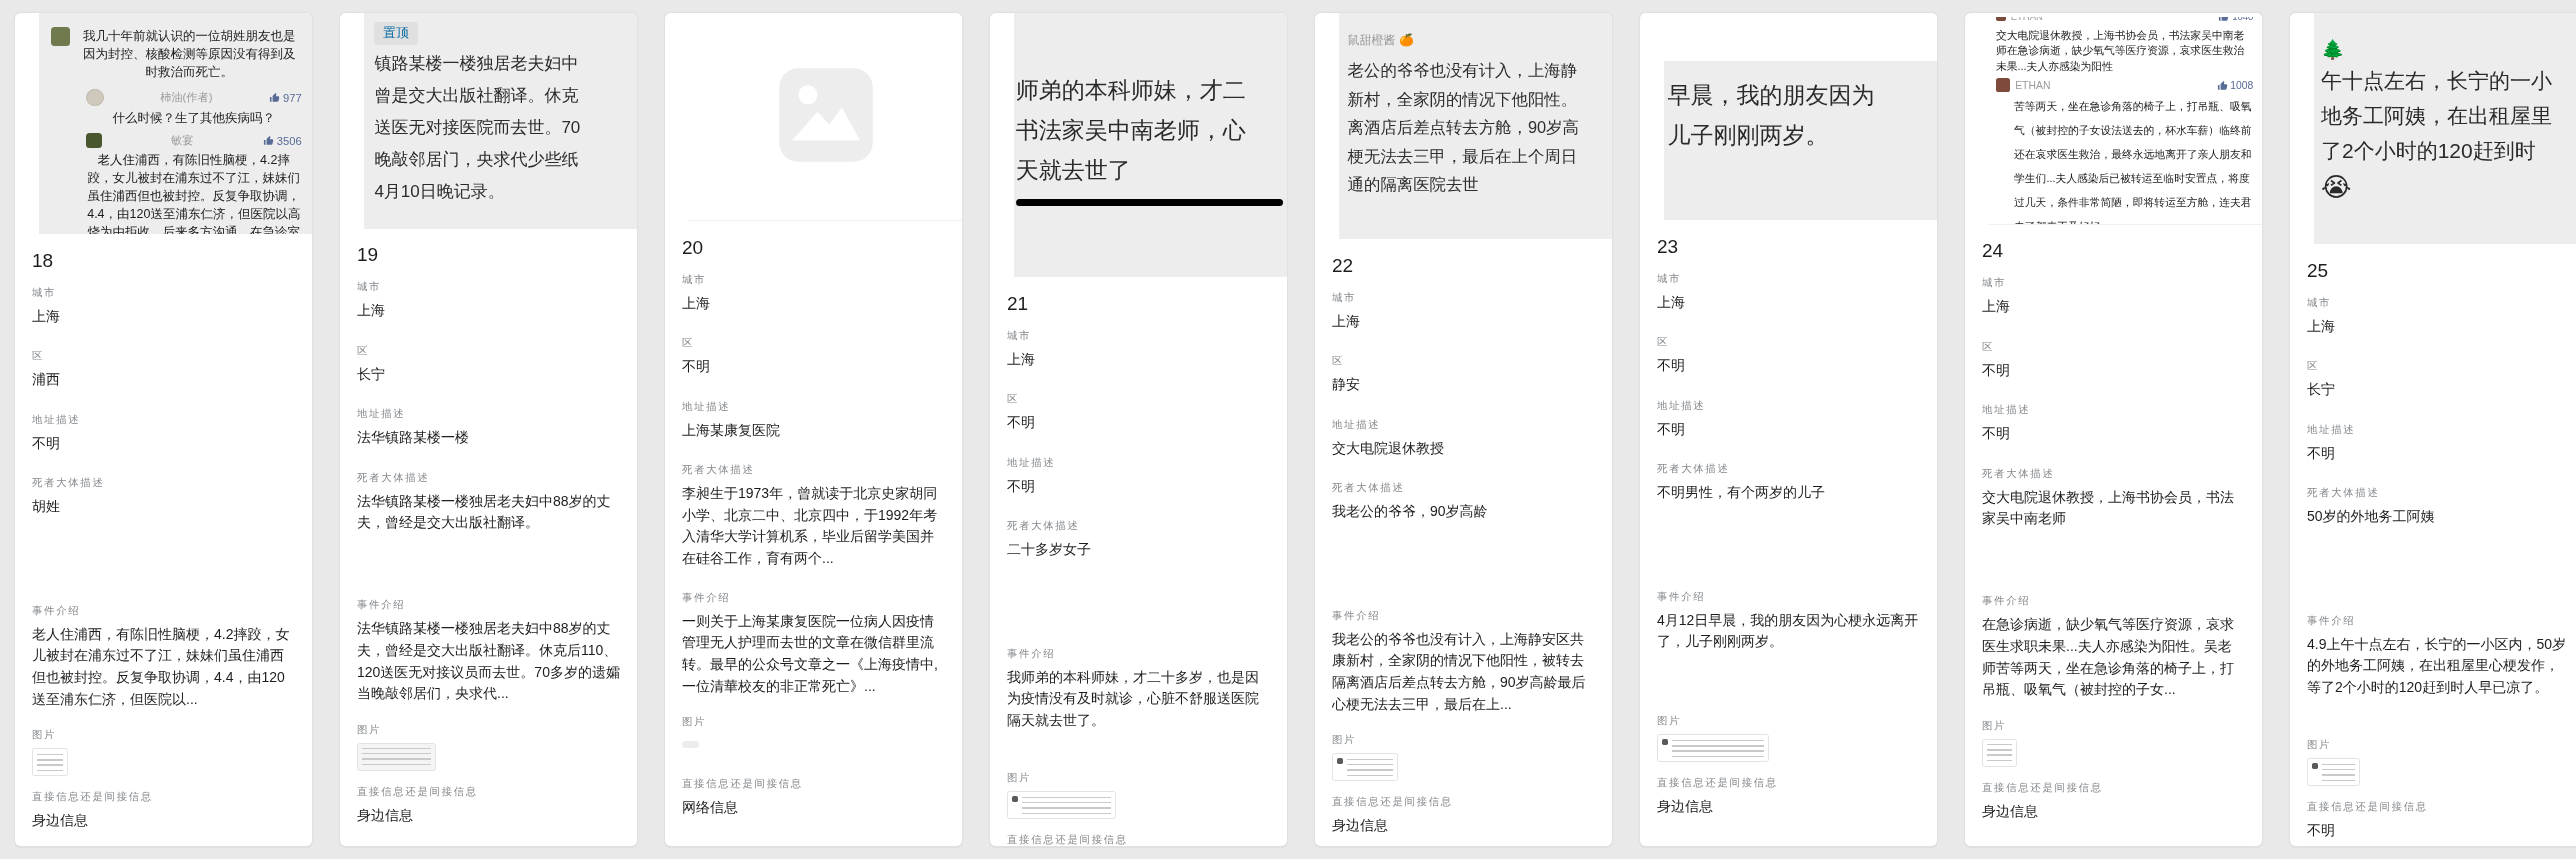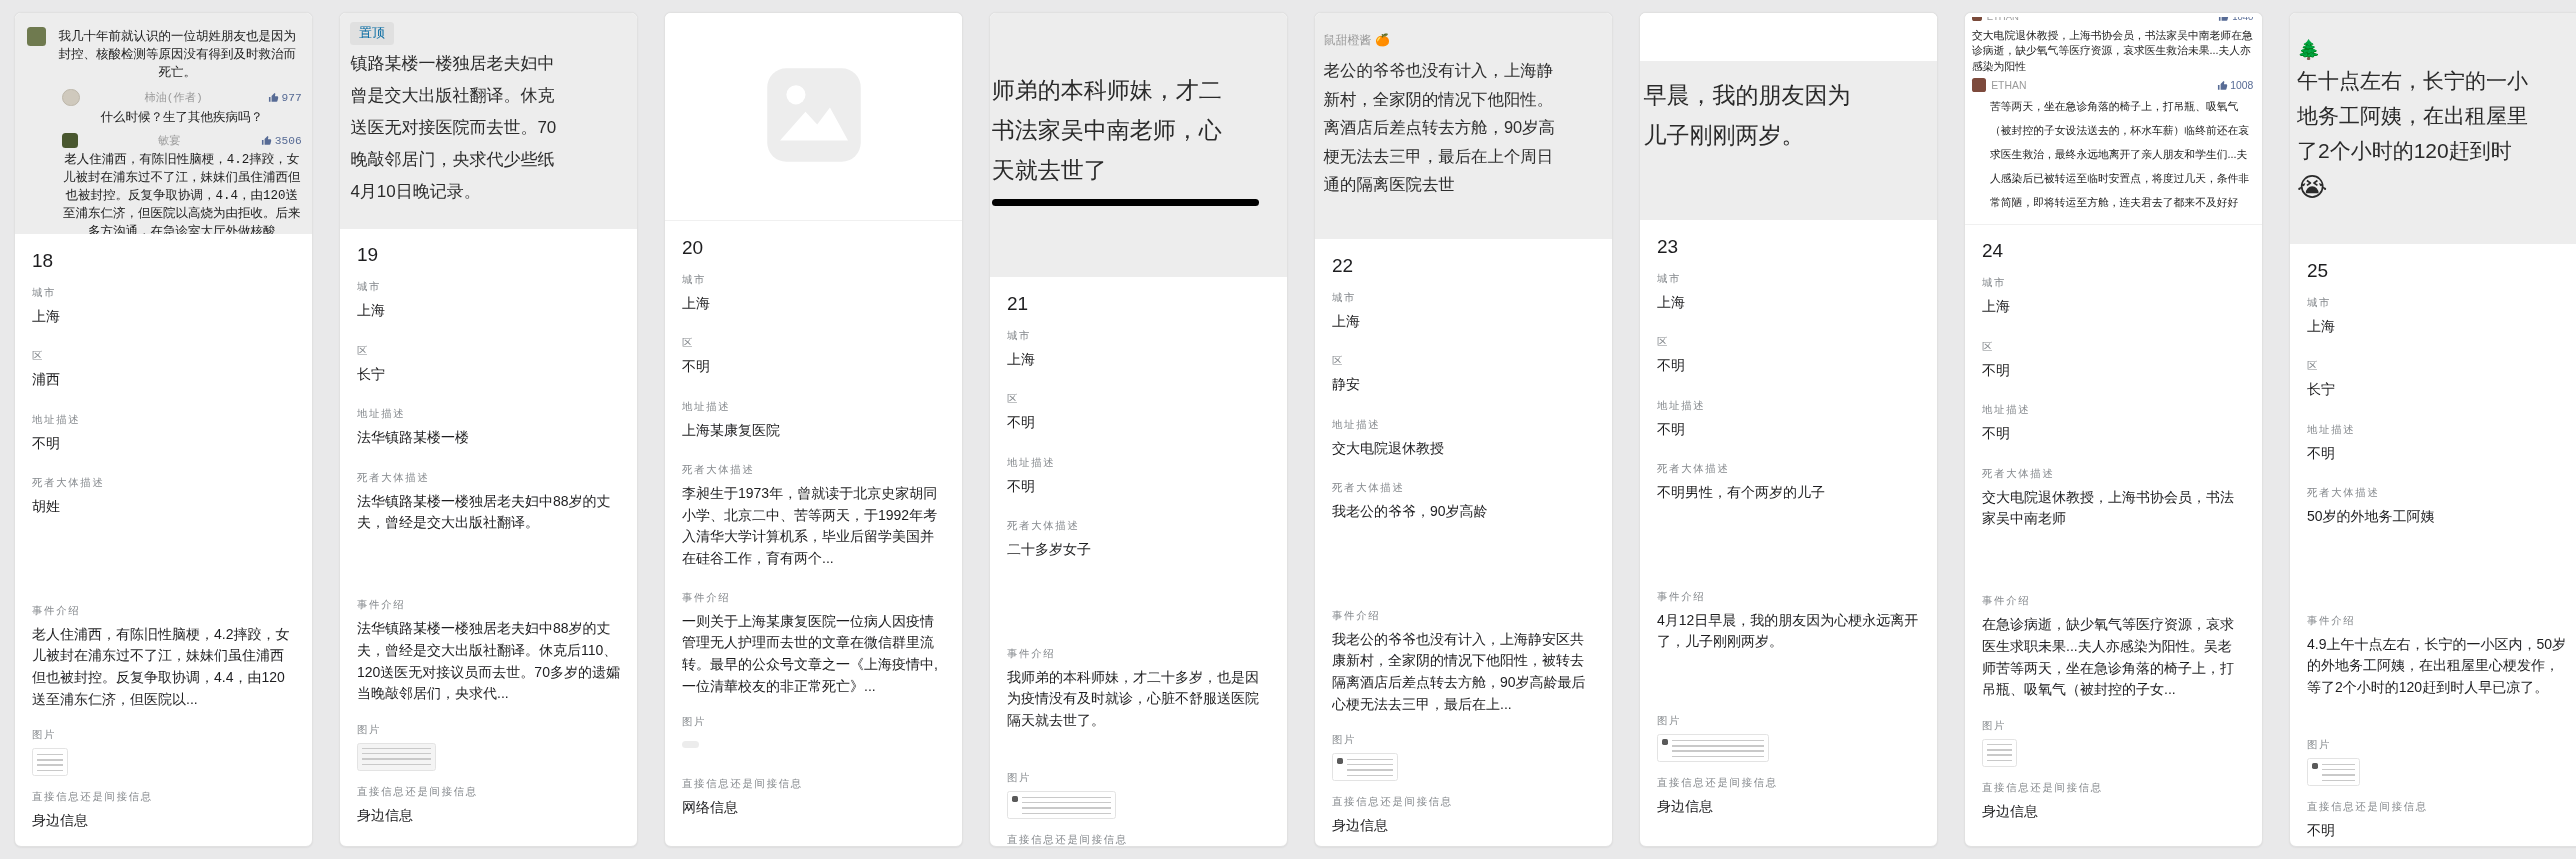--- a/index.html
+++ b/index.html
@@ -10,28 +10,28 @@
     -webkit-font-smoothing:antialiased;
   }
   .board{display:flex;gap:26px;padding:12px 0 12px 14px;height:835px;}
   .card{
     flex:0 0 297px;width:297px;background:#fff;
     border:0.9px solid #e1e1e1;border-radius:7px;
     box-shadow:0 0.9px 1.7px rgba(0,0,0,.05);
     overflow:hidden;display:flex;flex-direction:column;
   }
   
-  .cover{flex:0 0 207px;height:207px;background:#ededed;overflow:hidden;position:relative;color:#222;}
+  .cover{flex:0 0 207px;height:207px;background:#ededed;overflow:hidden;position:relative;color:#222;margin-left:24px;}
   
   .cover-18{padding:14px 10.4px 0 12px;text-align:center;}
   .c18-main{display:flex;gap:7px;}
   .avatar{background:#6f7a4f;border-radius:3.5px;flex:0 0 auto;}
   .c18-main .avatar{width:19px;height:19px;}
   .c18-text{font-size:12.5px;line-height:18px;color:#1b1b1b;}
-  .c18-replies{margin-left:35px;margin-top:7.8px;font-family:Liberation Mono, monospace;}
+  .c18-replies{margin-left:35px;margin-top:7.8px;}
   .reply{margin-bottom:6px;}
   .reply-head{display:flex;align-items:center;gap:5.2px;}
   .reply-head .avatar{width:15.5px;height:15.5px;}
   .reply-head .avatar.round{border-radius:50%;background:#cfc9bd;border:0.9px solid #bdb7aa;}
   .reply-head .avatar.square{background:#49572f;}
   .reply-name{color:#9a9a9a;font-size:11.2px;flex:1;}
   .reply-likes{color:#576b95;font-size:11.2px;display:flex;align-items:center;gap:2.6px;}
   .reply-text{font-size:12.5px;line-height:18px;color:#1b1b1b;margin-top:2.6px;}
   
   .cover-19{padding:8.6px 0 0 10.4px;}
@@ -213,21 +213,21 @@
       <div class="field simple">
         <div class="f-label">区</div>
         <div class="f-value">不明</div>
       </div>
       <div class="field simple">
         <div class="f-label">地址描述</div>
         <div class="f-value">上海某康复医院</div>
       </div>
       <div class="field deceased">
         <div class="f-label">死者大体描述</div>
-        <div class="f-value">李昶生于1973年，曾就读于北京史家胡同小学、北京二中、苦等两天，于1992年考入清华大学计算机系，毕业后留学美国并在硅谷工作，育有两个...</div>
+        <div class="f-value">李昶生于1973年，曾就读于北京史家胡同小学、北京二中、北京四中，于1992年考入清华大学计算机系，毕业后留学美国并在硅谷工作，育有两个...</div>
       </div>
       <div class="field event">
         <div class="f-label">事件介绍</div>
         <div class="f-value">一则关于上海某康复医院一位病人因疫情管理无人护理而去世的文章在微信群里流转。最早的公众号文章之一《上海疫情中,一位清華校友的非正常死亡》...</div>
       </div>
       <div class="field image">
         <div class="f-label">图片</div>
         <div class="thumb-area">
             <div class="pill"></div>
           </div>

